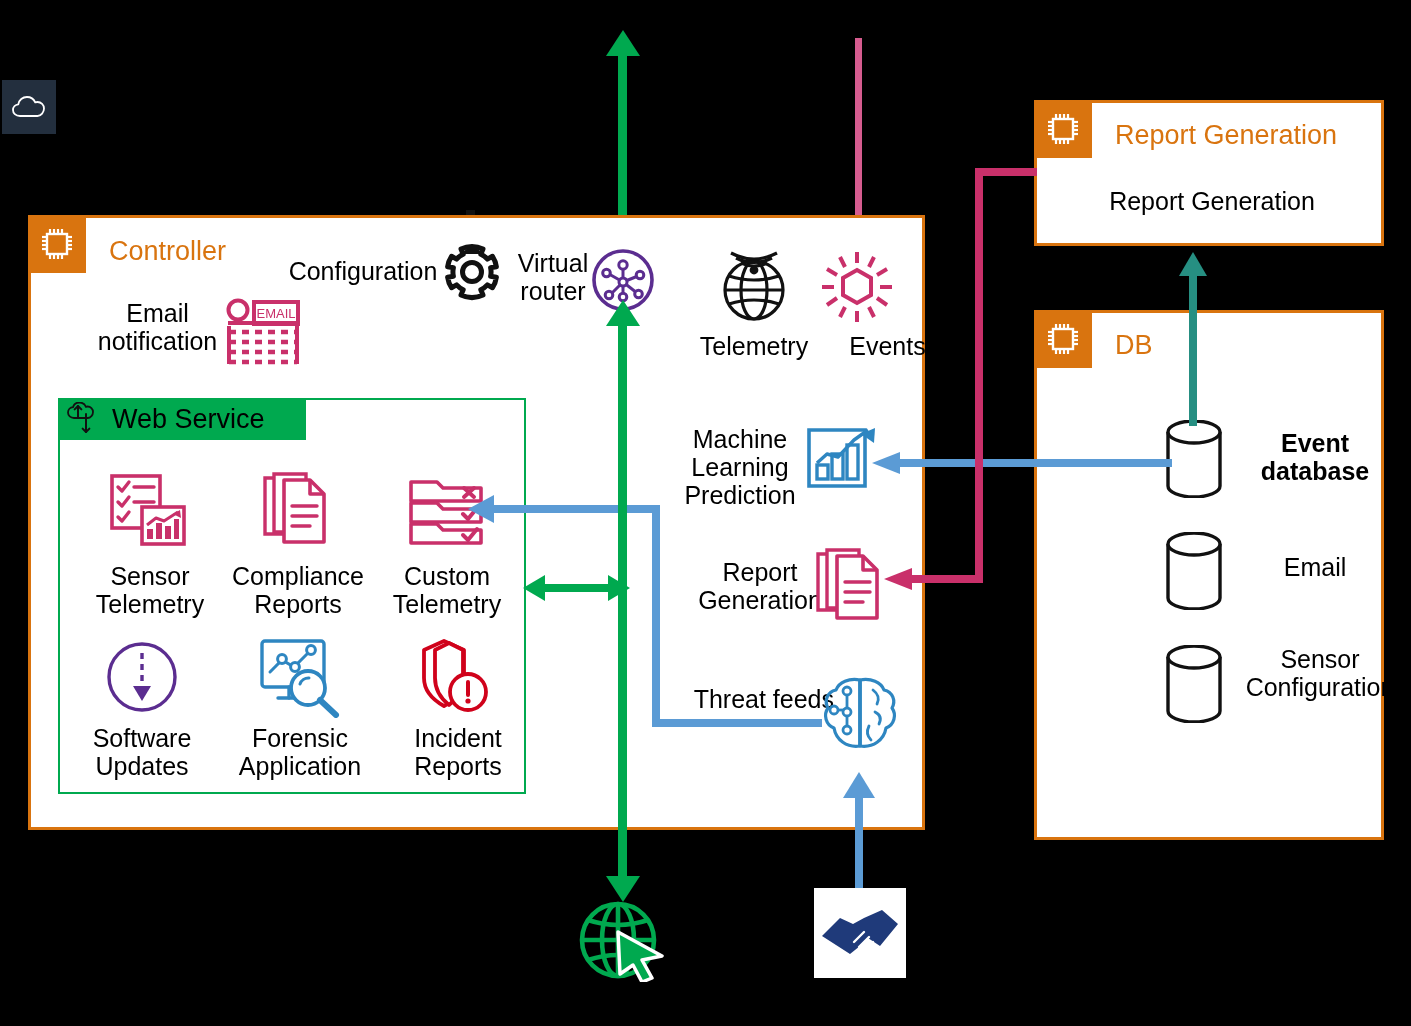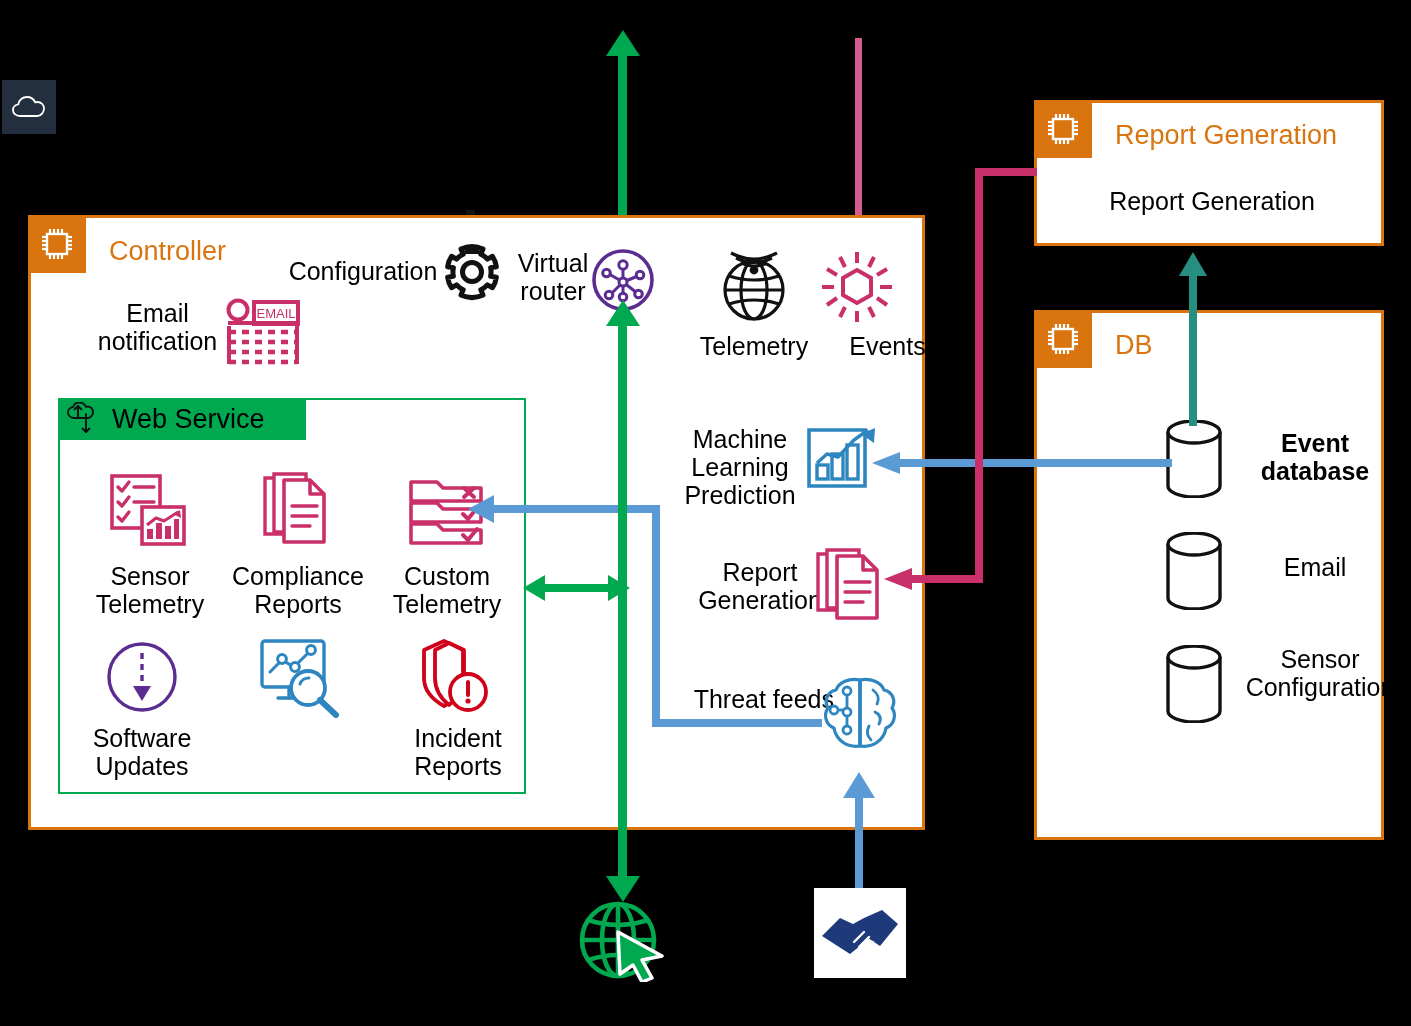--- a/index.html
+++ b/index.html
@@ -338,20 +338,22 @@
       <circle cx="53" cy="12" r="4.4"></circle>
     </g>
     <g stroke="#2E86C1" stroke-width="3.4" fill="none" stroke-linecap="round">
       <line x1="31" y1="49" x2="31" y2="60"></line>
       <line x1="20" y1="60" x2="42" y2="60"></line>
     </g>
     <circle cx="50" cy="50" r="17" fill="#ffffff" stroke="#2E86C1" stroke-width="3.8"></circle>
     <path d="M42 46 a9 9 0 0 1 9-6" fill="none" stroke="#2E86C1" stroke-width="3" stroke-linecap="round"></path>
     <line x1="62" y1="62" x2="78" y2="77" stroke="#2E86C1" stroke-width="6" stroke-linecap="round"></line>
   </svg>
+  <div class="lbl" style="left:224px; top:724px; width:152px;">Forensic
+Application</div>
 
   <svg class="icon" style="left:415px; top:638px;" width="76" height="78" viewBox="0 0 76 78">
     <path d="M9 12 L29 3 L49 12 V40 C49 54 38 63 29 68 C20 63 9 54 9 40 Z" fill="#ffffff" stroke="#D0021B" stroke-width="3.8" stroke-linejoin="round"></path>
     <path d="M20 12 L34 5 L48 12 V40 C48 54 39 63 34 67 C29 63 20 54 20 40 Z" fill="#ffffff" stroke="#D0021B" stroke-width="3.8" stroke-linejoin="round"></path>
     <circle cx="53" cy="54" r="18" fill="#ffffff" stroke="#D0021B" stroke-width="3.8"></circle>
     <line x1="53" y1="44" x2="53" y2="57" stroke="#D0021B" stroke-width="4" stroke-linecap="round"></line>
     <circle cx="53" cy="63" r="2.6" fill="#D0021B"></circle>
   </svg>
   <div class="lbl" style="left:398px; top:724px; width:120px;">Incident
 Reports</div>

